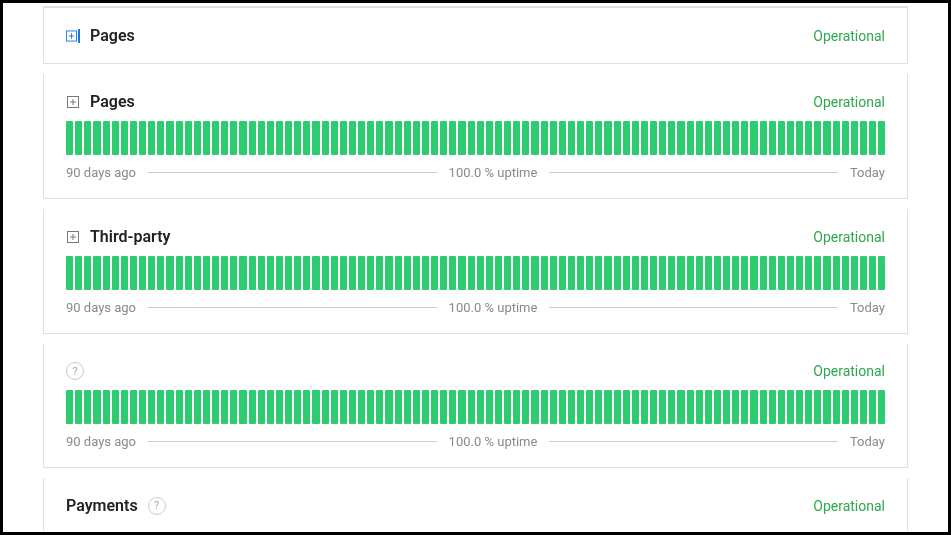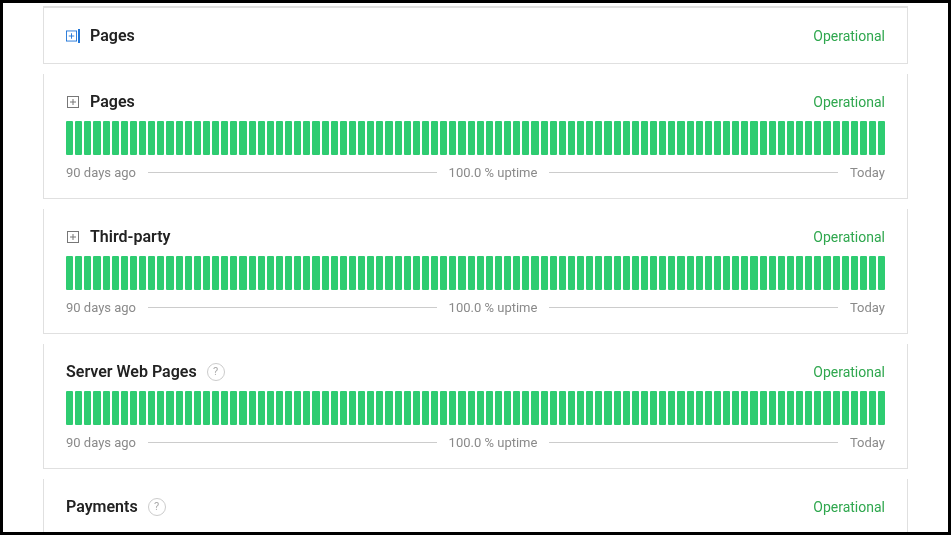--- a/index.html
+++ b/index.html
@@ -355,21 +355,20 @@
           <div class="footer-line"></div>
           <span class="footer-label">100.0 % uptime</span>
           <div class="footer-line"></div>
           <span class="footer-label">Today</span>
         </div>
       </div>
       <div class="gap"></div>
       <div class="component">
         <div class="component-header has-graph">
           <div class="left-head">
-            <span class="component-name">Server Web Pages</span>
             <span class="help-icon">?</span>
           </div>
           <span class="status-label">Operational</span>
         </div>
         <div class="uptime-graph">
           <div class="uptime-bar" style="background: rgb(46, 204, 113);"></div>
           <div class="uptime-bar" style="background: rgb(46, 204, 113);"></div>
           <div class="uptime-bar" style="background: rgb(46, 204, 113);"></div>
           <div class="uptime-bar" style="background: rgb(46, 204, 113);"></div>
           <div class="uptime-bar" style="background: rgb(46, 204, 113);"></div>

